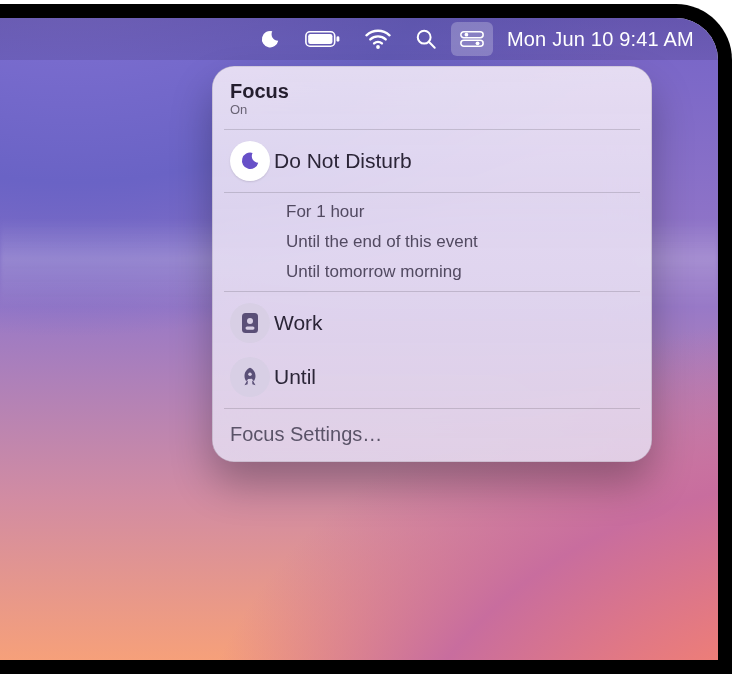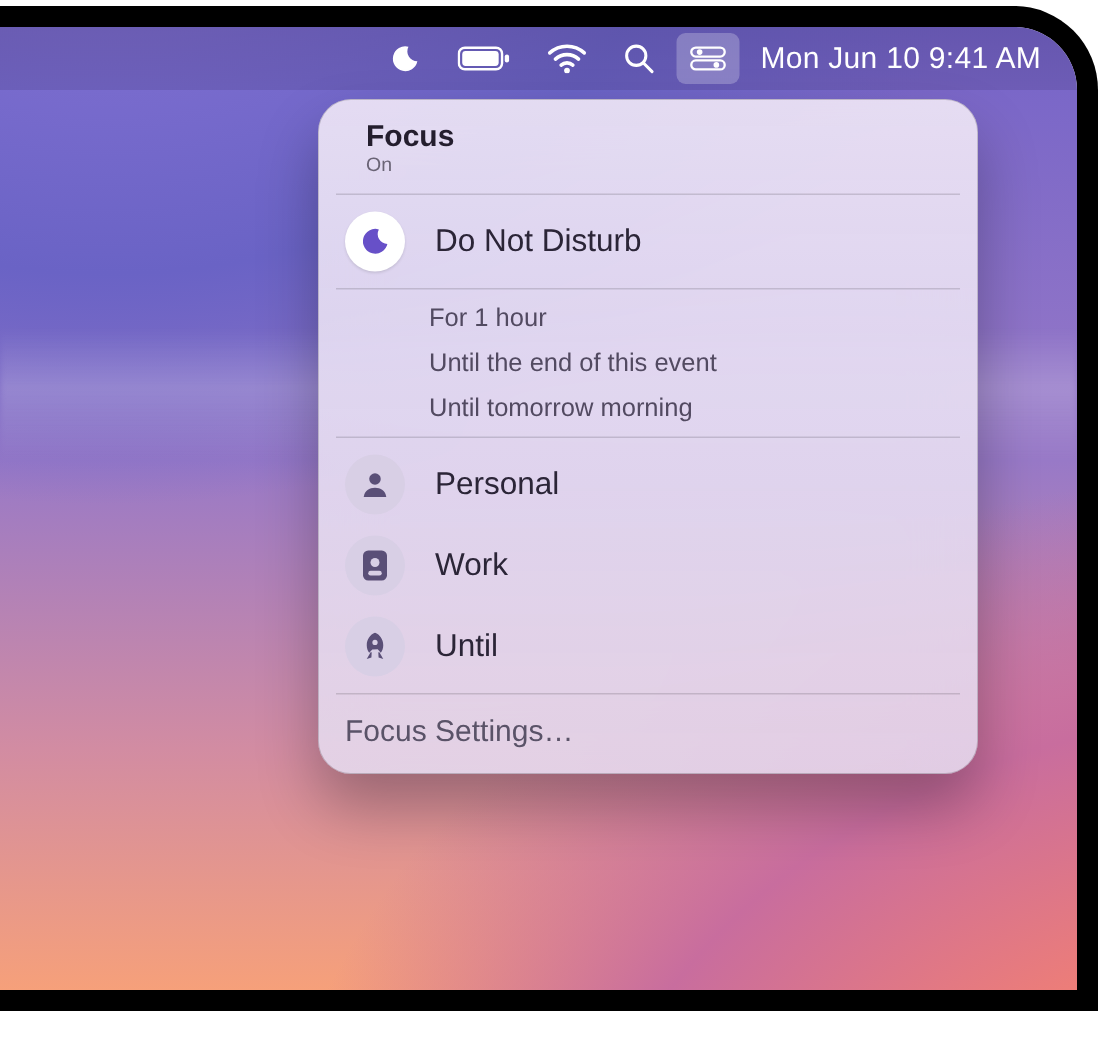--- a/index.html
+++ b/index.html
@@ -52,26 +52,26 @@
       left: 212px;
       top: 48px;
       width: 440px;
       border-radius: 22px;
       background: linear-gradient(180deg, rgba(244,236,248,.88) 0%, rgba(236,228,245,.86) 40%, rgba(230,222,241,.84) 100%);
       box-shadow: 0 22px 40px rgba(0,0,0,.28), 0 0 0 .6px rgba(0,0,0,.18) inset;
       backdrop-filter: blur(20px);
       padding: 12px 0 10px;
       color: #241e2e;
     }
-    .panel-header { padding: 2px 18px 8px; margin-left: 14px; }
+    .panel-header { padding: 2px 18px 8px; }
     .panel-title { font-size: 20px; font-weight: 700; }
     .panel-sub { font-size: 13px; color: #6a6475; margin-top: -1px; }
     .rule { height: 1px; background: rgba(0,0,0,.14); margin: 4px 12px; }
 
-    .row { display: flex; align-items: center; gap: 20px; padding: 7px 18px; }
+    .row { display: flex; align-items: center; gap: 4px; padding: 7px 18px; }
     .row.clickable { cursor: default; }
     .row-label { font-size: 21px; color: #2b2537; }
     .iconcircle {
       width: 40px; height: 40px; border-radius: 50%;
       display: flex; align-items: center; justify-content: center;
       background: #d8cfe5; color: #5a4f77;
     }
     .iconcircle.white { background: #ffffff; color: #6a54b8; box-shadow: 0 1px 2px rgba(0,0,0,.12); }
     .option { padding: 5px 18px 5px 74px; font-size: 17px; color: #524a61; }
     .footer { padding: 10px 18px 6px; font-size: 20px; color: #5a5368; }
@@ -139,29 +139,20 @@
       </div>
 
       <div class="rule"></div>
 
       <div class="option">For 1 hour</div>
       <div class="option">Until the end of this event</div>
       <div class="option">Until tomorrow morning</div>
 
       <div class="rule"></div>
 
-      <div class="row clickable">
-        <div class="iconcircle">
-          <svg width="22" height="22" viewBox="0 0 24 24" fill="none">
-              <circle cx="12" cy="8" r="4.2" fill="#5a4f77"></circle>
-              <path d="M3.8 21c.6-4.4 4.1-6.6 8.2-6.6s7.6 2.2 8.2 6.6H3.8Z" fill="#5a4f77"></path>
-            </svg>
-        </div>
-        <div class="row-label">Personal</div>
-      </div>
 
       <div class="row clickable">
         <div class="iconcircle">
           <svg width="20" height="24" viewBox="0 0 20 24" fill="none">
               <rect x="2" y="2" width="16" height="20" rx="3.5" fill="#5a4f77"></rect>
               <circle cx="10" cy="10" r="3" fill="#d8cfe5"></circle>
               <rect x="5.5" y="15.5" width="9" height="3.2" rx="1.6" fill="#d8cfe5"></rect>
             </svg>
         </div>
         <div class="row-label">Work</div>

